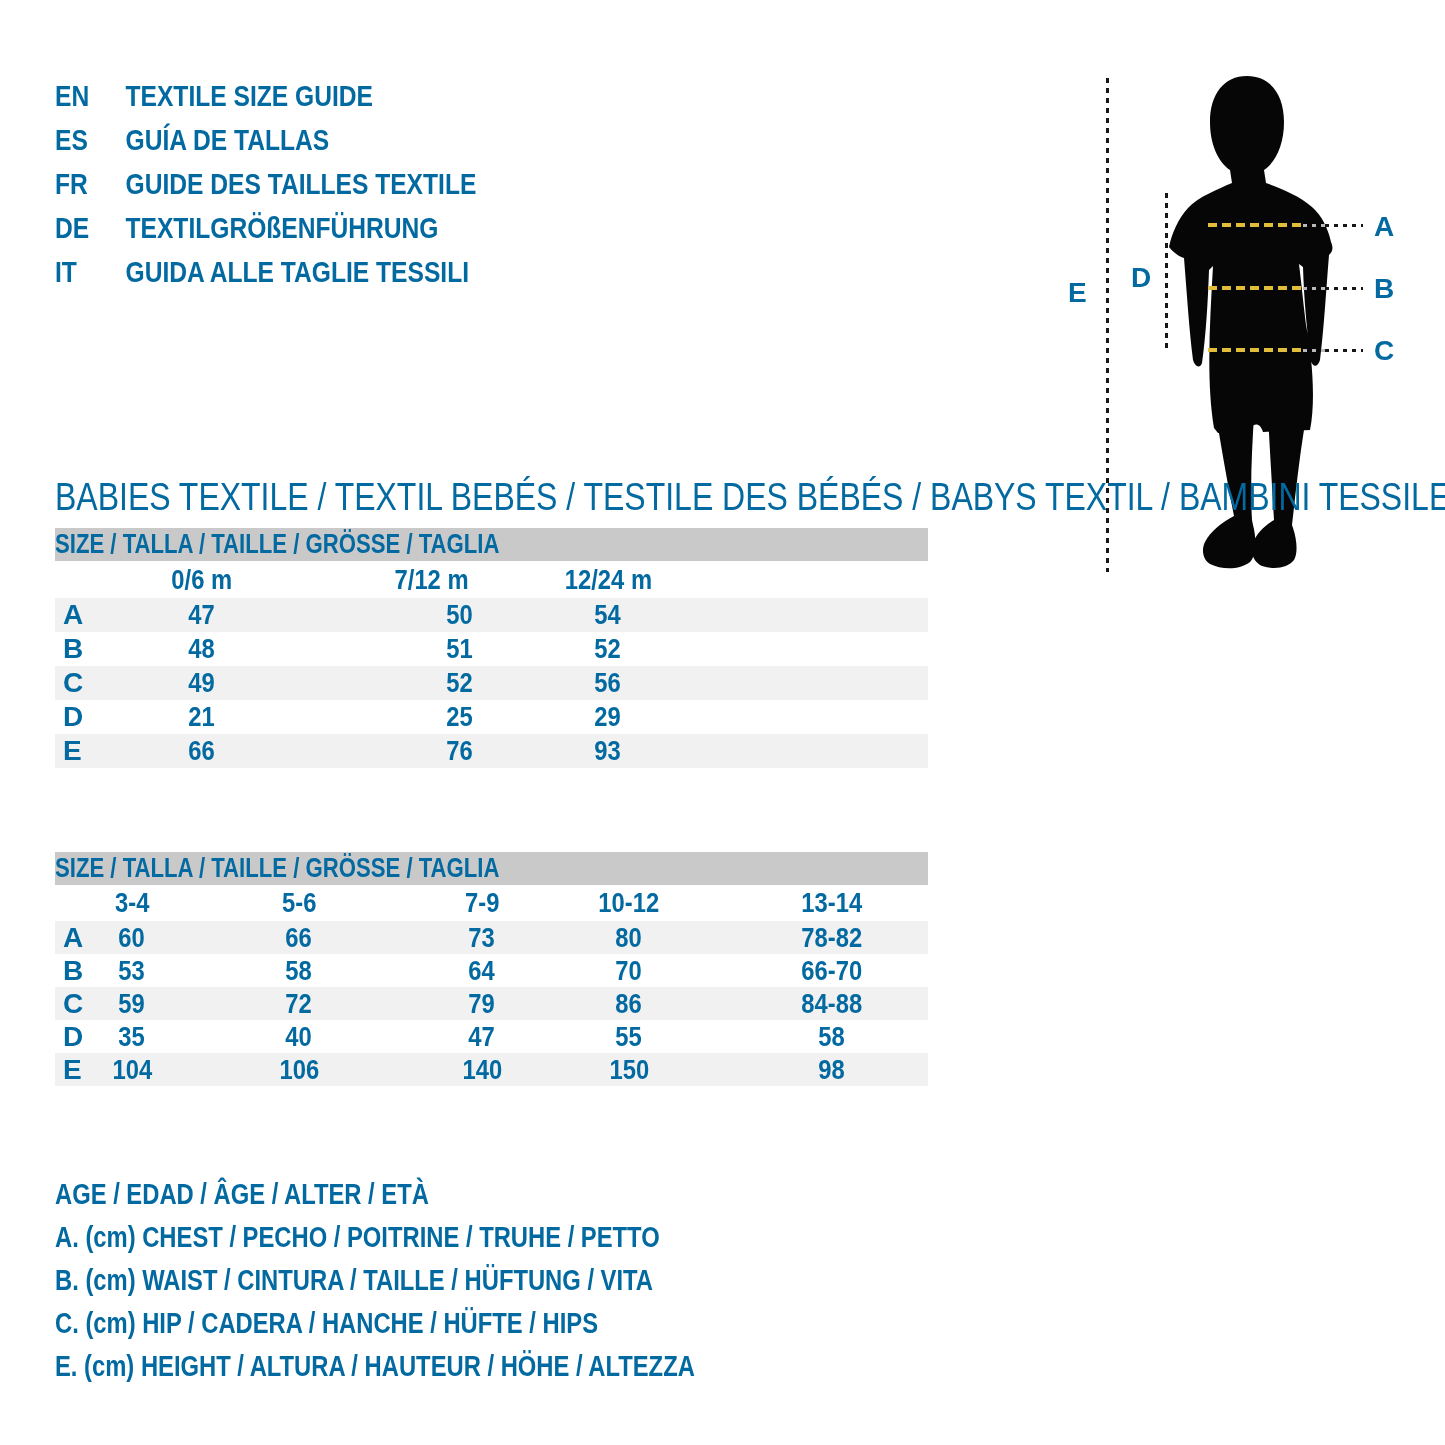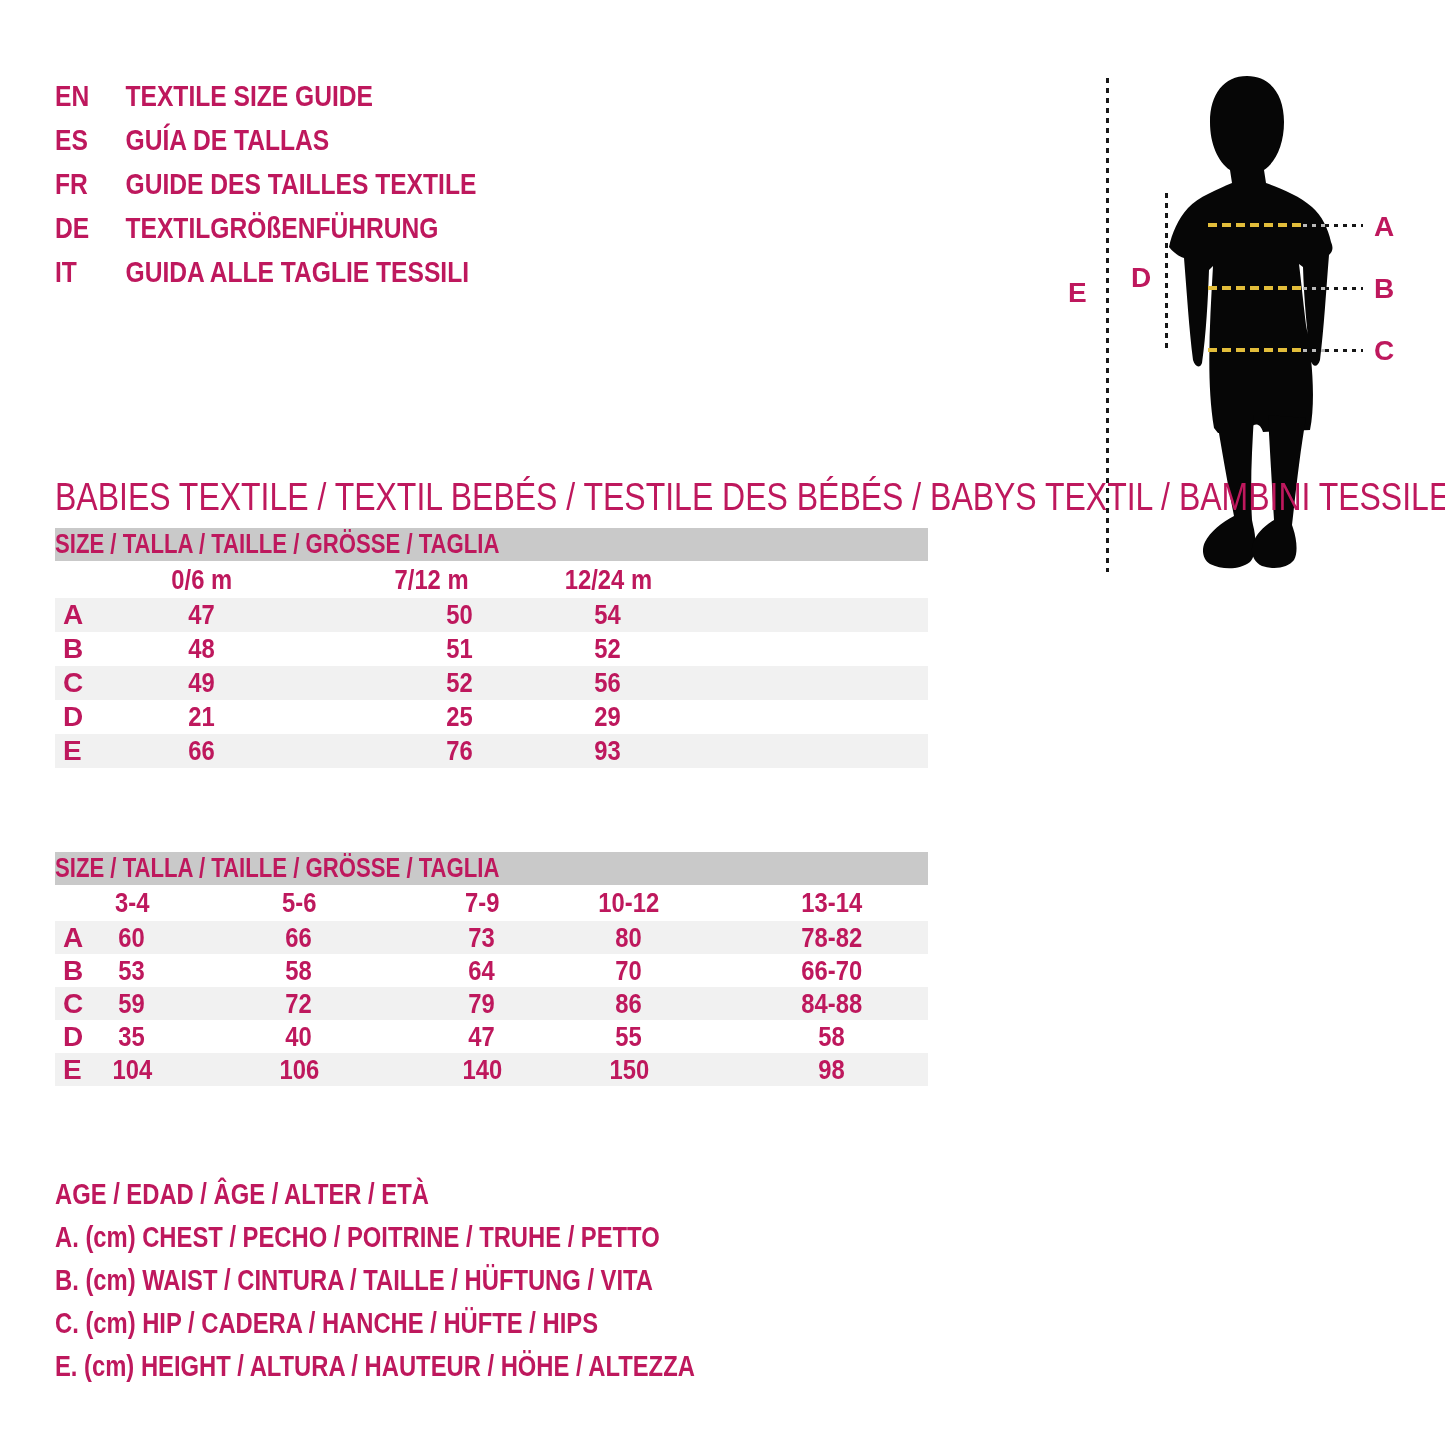--- a/index.html
+++ b/index.html
@@ -1,19 +1,19 @@
 <!DOCTYPE html>
 <html><head>
 <meta charset="utf-8">
 <style>
   * { margin:0; padding:0; box-sizing:border-box; }
   html,body { background:#ffffff; }
   .page {
     position:relative; width:1445px; height:1445px; background:#ffffff;
-    font-family:"Liberation Sans", sans-serif; color:#be185d; overflow:hidden;
+    font-family:"Liberation Sans", sans-serif; color:#0369a1; overflow:hidden;
   }
   .cond { display:inline-block; transform:scaleX(0.82); transform-origin:left center; white-space:nowrap; }
   .condc { display:inline-block; transform:scaleX(0.85); transform-origin:center center; white-space:nowrap; }
 
   
   .lang-header { position:absolute; left:55px; top:74px; }
   .lang-row { height:44px; display:flex; align-items:center; font-weight:bold; font-size:30px; }
   .lang-code { display:inline-block; width:86px; }
 
   

